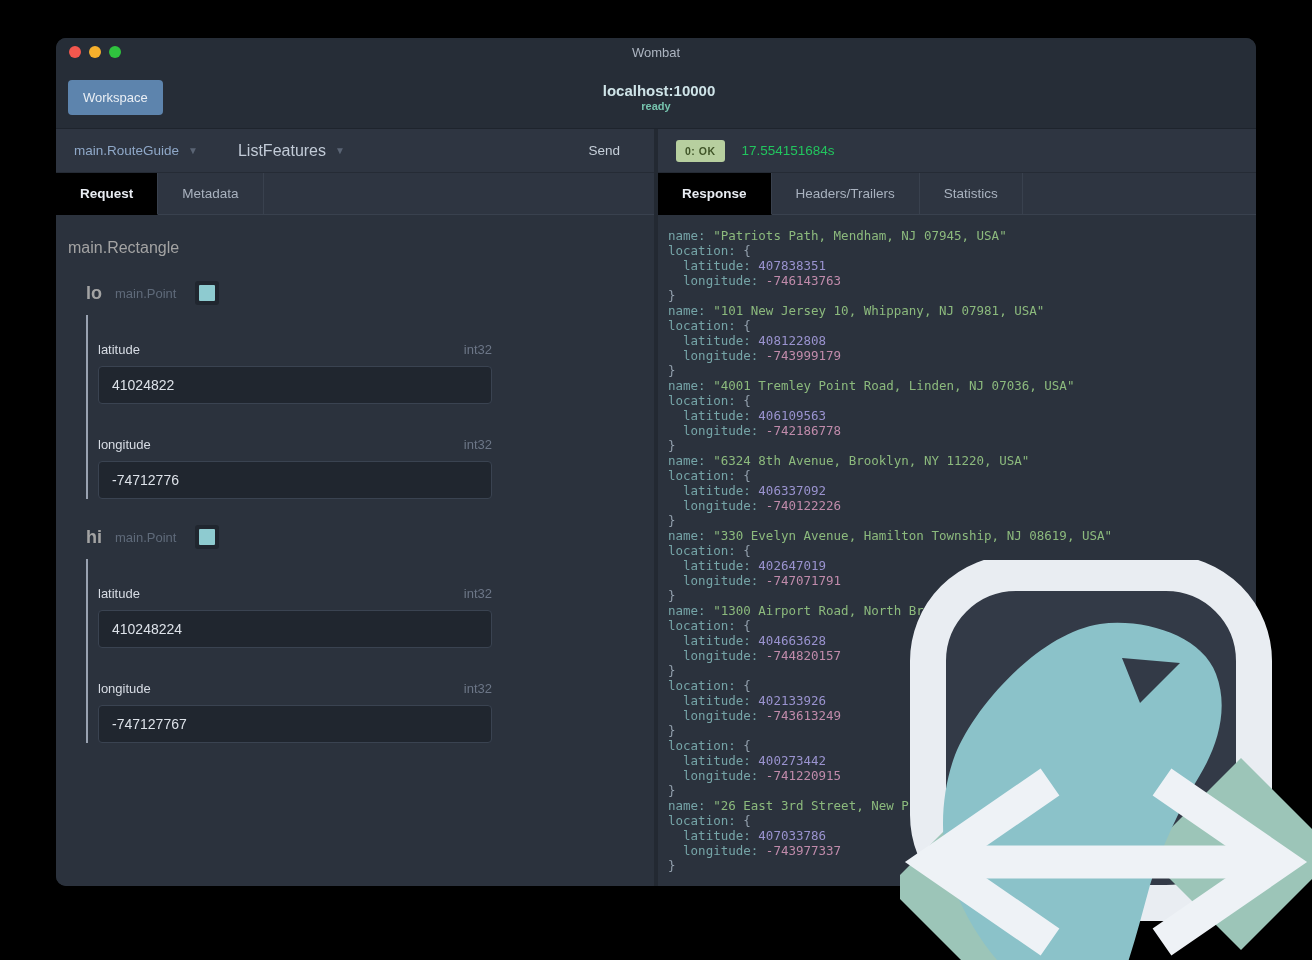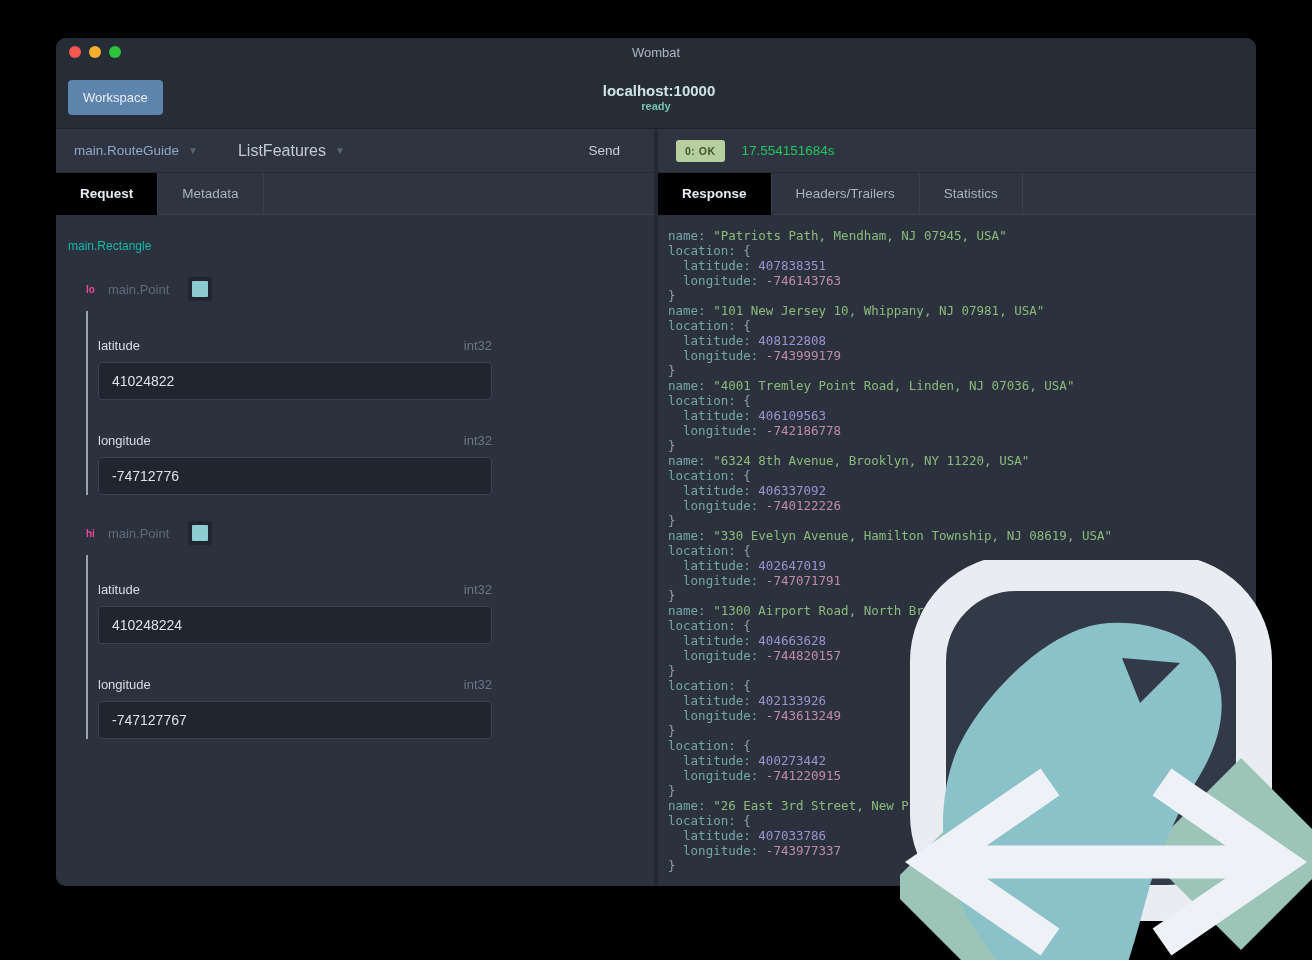--- a/index.html
+++ b/index.html
@@ -50,24 +50,24 @@
   .tabbar { height:42px; background:#2e3541; display:flex; }
   .tab { padding:0 24px; line-height:41px; font-size:13.5px; color:#a9b2bf;
          border-right:1px solid #39414e; border-bottom:1px solid #39414e; cursor:pointer; }
   .tab.active { background:#000000; color:#e8ecf2; font-weight:bold; border-bottom:1px solid transparent; }
   .tabbar .filler { flex:1; border-bottom:1px solid #39414e; }
 
   .panel { flex:1; min-height:0; background:#2b323d; overflow:hidden; }
 
   
   .form { padding:24px 12px; }
-  .msg-type { color:#14b8a6; font-size:12px; font-weight:normal; margin-bottom:24px; }
+  .msg-type { color:#a3a3a3; font-size:16px; font-weight:normal; margin-bottom:24px; }
   .group { margin-left:18px; margin-bottom:26px; }
   .group-head { display:flex; align-items:center; margin-bottom:10px; }
-  .group-name { color:#ec4899; font-size:10px; font-weight:bold; }
+  .group-name { color:#a3a3a3; font-size:18px; font-weight:bold; }
   .group-type { color:#5f6a7a; font-size:13px; margin-left:13px; }
   .toggle { width:24px; height:24px; background:#20262f; border-radius:3px; margin-left:19px;
             display:flex; align-items:center; justify-content:center; cursor:pointer; }
   .toggle-inner { width:16px; height:16px; background:#8ecbd0; border-radius:1px; }
   .fields { border-left:2px solid #99a2b1; padding-left:10px; width:406px; }
   .field { padding-top:10px; }
   .field-row { display:flex; align-items:baseline; }
   .field-label { color:#d7dce4; font-size:13px; flex:1; }
   .field-type { color:#6c7687; font-size:13px;margin-top:17px; }
   .field input { display:block; width:100%; height:38px; margin-top:9px; margin-bottom:6px;

